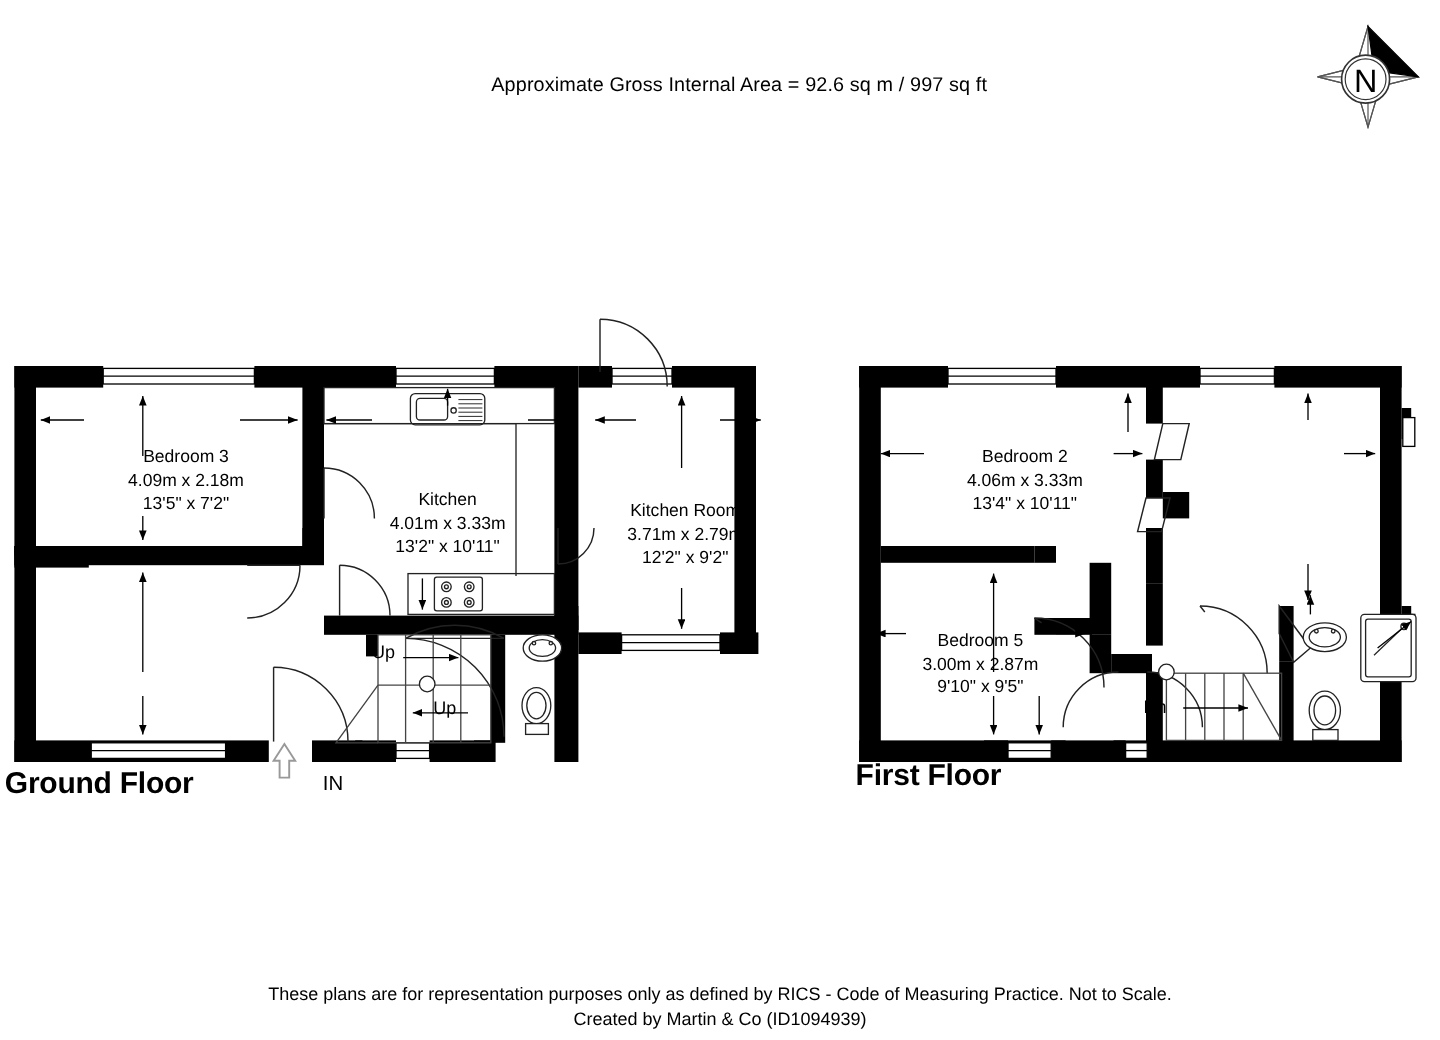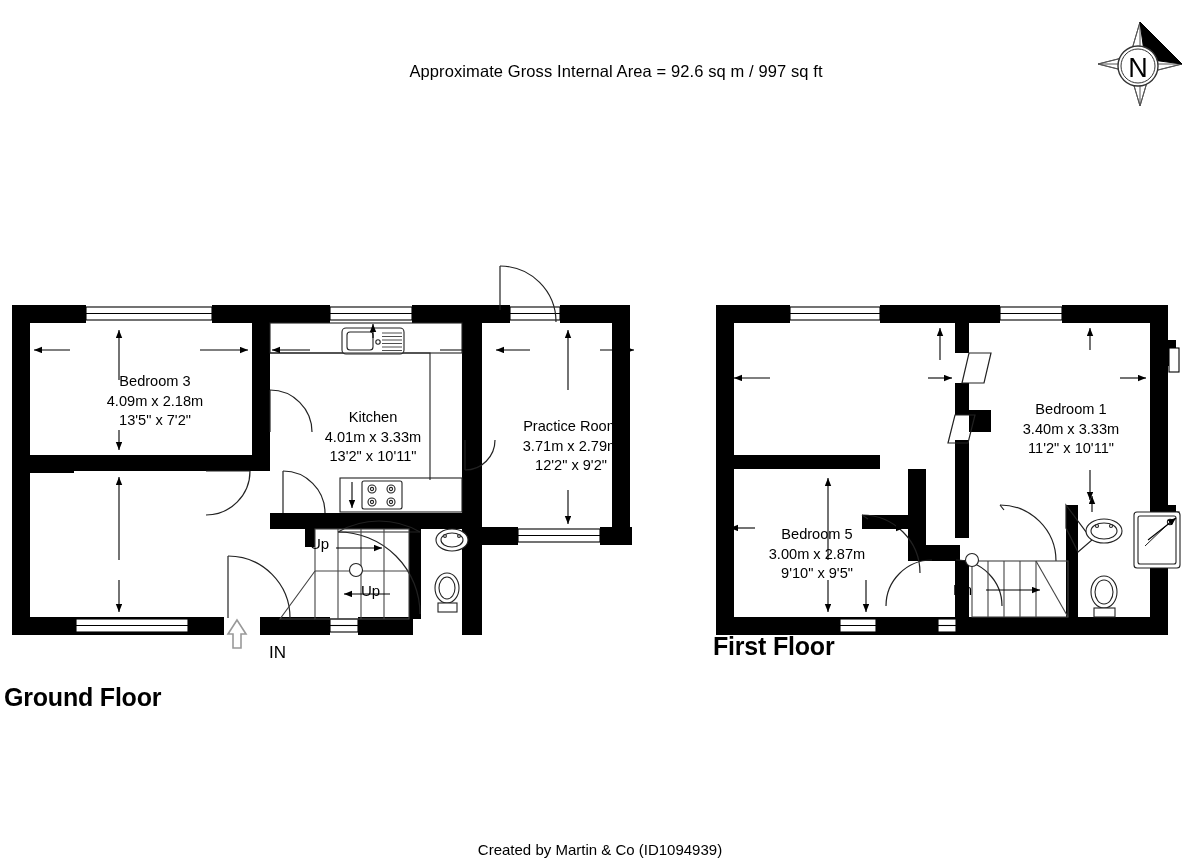--- a/index.html
+++ b/index.html
@@ -8,21 +8,21 @@
   .canvas{position:absolute;left:0;top:0;width:1200px;height:867px;}
   svg.plan{position:absolute;left:0;top:0;width:1200px;height:867px;}
 
   .hdr{position:absolute;top:62px;left:16px;width:1200px;text-align:center;
        font-size:16.5px;letter-spacing:0.1px;}
   .foot{position:absolute;left:0;width:1200px;text-align:center;font-size:15px;}
   .foot1{top:820px;}
   .foot2{top:841px;}
 
   .floorname{position:absolute;font-size:25px;font-weight:bold;letter-spacing:-0.2px;}
-  #gf-name{left:4px;top:639px;margin-top:44px;}
+  #gf-name{left:4px;top:639px;}
   #ff-name{left:713px;top:632px;}
 
   .rlabel{position:absolute;text-align:center;font-size:14.6px;line-height:19.5px;
           white-space:nowrap;}
   .rname{display:block;margin-top:17px;}
   .rdim{display:block;}
 
   .tinylab{position:absolute;font-size:15px;}
   #lab-up1{left:310px;top:535px;}
   #lab-up2{left:361px;top:582px;}
@@ -359,38 +359,39 @@
   </div>
 
 
   <div class="rlabel" style="left:278px;top:391px;width:190px;">
     <span class="rname">Kitchen</span>
     <span class="rdim">4.01m x 3.33m</span>
     <span class="rdim">13'2" x 10'11"</span>
   </div>
 
   <div class="rlabel" style="left:476px;top:400px;width:190px;">
-    <span class="rname">Practice Room</span>
+    <span class="rname">Kitchen Room</span>
     <span class="rdim">3.71m x 2.79m</span>
     <span class="rdim">12'2" x 9'2"</span>
   </div>
 
-
-  <div class="rlabel" style="left:976px;top:383px;width:190px;">
-    <span class="rname">Bedroom 1</span>
-    <span class="rdim">3.40m x 3.33m</span>
-    <span class="rdim">11'2" x 10'11"</span>
-  </div>
+  <div class="rlabel" style="left:759px;top:355px;width:190px;">
+    <span class="rname">Bedroom 2</span>
+    <span class="rdim">4.06m x 3.33m</span>
+    <span class="rdim">13'4" x 10'11"</span>
+  </div>
+
 
   <div class="rlabel" style="left:722px;top:508px;width:190px;">
     <span class="rname">Bedroom 5</span>
     <span class="rdim">3.00m x 2.87m</span>
     <span class="rdim">9'10" x 9'5"</span>
   </div>
 
   <div class="tinylab" id="lab-up1">Up</div>
   <div class="tinylab" id="lab-up2">Up</div>
   <div class="tinylab" id="lab-dn">Dn</div>
   <div class="tinylab" id="lab-in">IN</div>
 
+  <div class="foot foot1">These plans are for representation purposes only as defined by RICS - Code of Measuring Practice. Not to Scale.</div>
   <div class="foot foot2">Created by Martin &amp; Co (ID1094939)</div>
 
 </div>
 
 </body></html>

